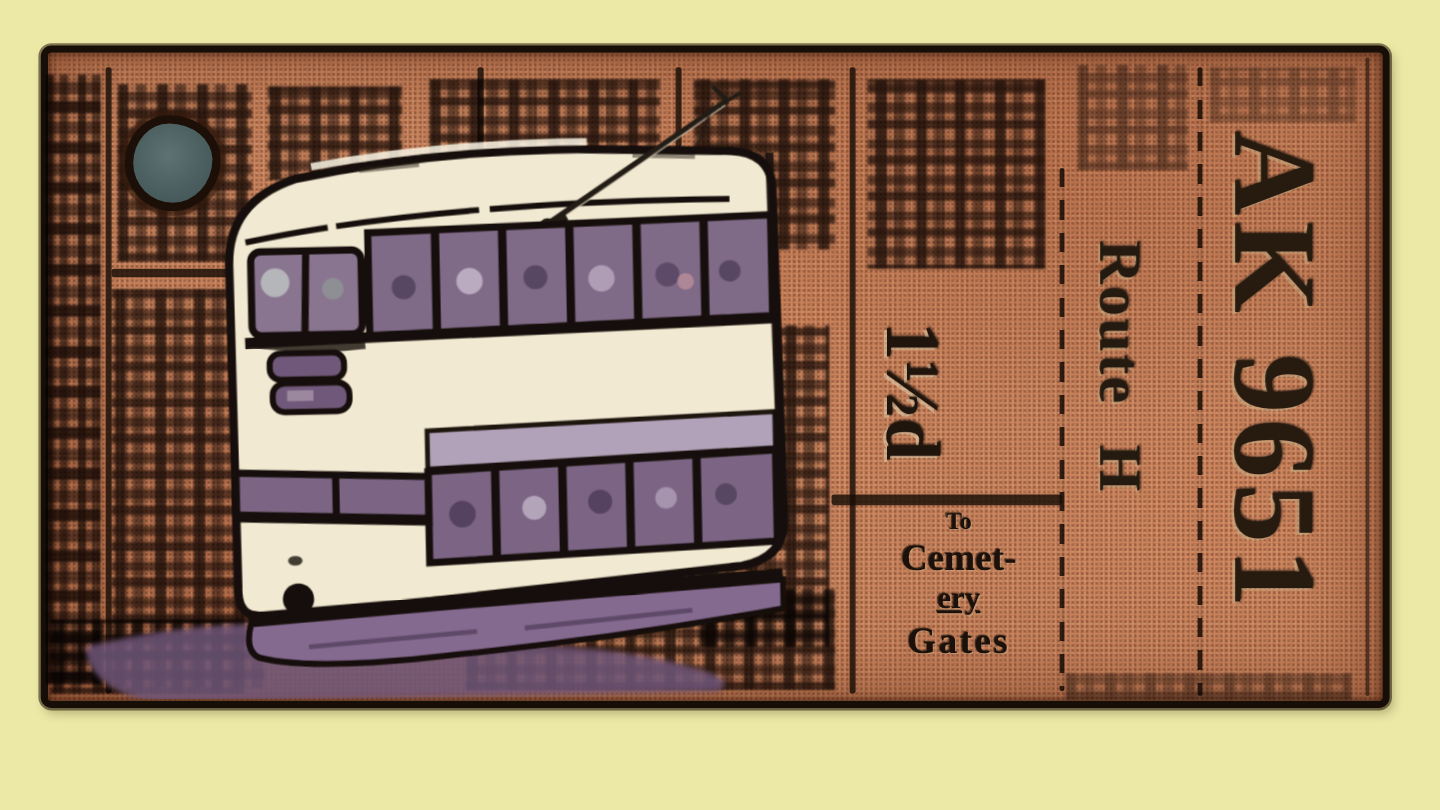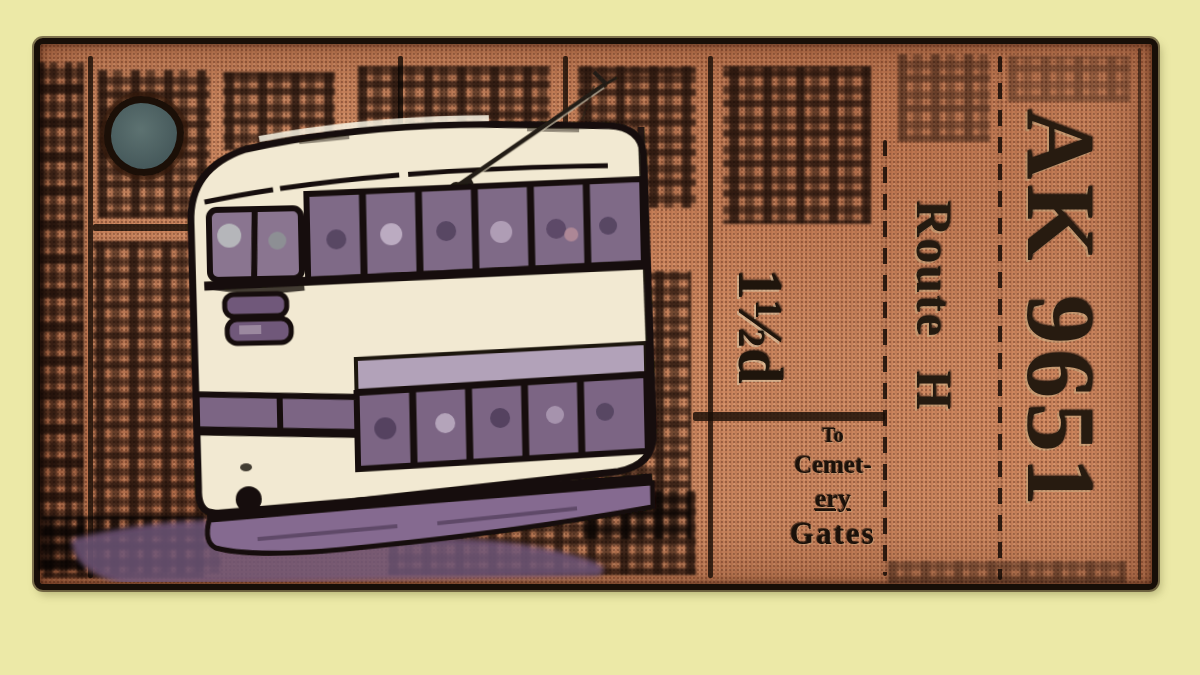--- a/index.html
+++ b/index.html
@@ -63,24 +63,23 @@
     transform:rotate(90deg);text-align:center;line-height:120px;}
   .routeh{left:739px;top:230px;width:310px;height:64px;font-size:50px;word-spacing:18px;letter-spacing:2px;
     transform:rotate(90deg);text-align:center;line-height:64px;color:#241a10;}
   .fare{left:640px;top:237px;width:160px;height:90px;font-size:64px;
     transform:rotate(90deg);text-align:center;line-height:90px;color:#1f150c;
     text-shadow:2px 2px 0 rgba(230,220,185,.5), -1px -1px 2px rgba(10,5,0,.8);}
   .dest{
     position:absolute;left:673px;top:379px;width:172px;height:155px;text-align:center;
     color:#1b110a;font-weight:bold;filter:blur(.5px);
     text-shadow:1px 1px 0 rgba(210,200,160,.3), -1px -1px 1px rgba(10,5,0,.7);
-    margin-left:34px;
   }
   .dest .l1{font-size:20px;line-height:24px;}
-  .dest .l2{font-size:25px;line-height:36px;}
+  .dest .l2{font-size:31px;line-height:36px;}
   .dest .l3{font-size:26px;line-height:31px;text-decoration:underline;}
   .dest .l4{font-size:31px;line-height:40px;letter-spacing:2px;}
   
   .tram{position:absolute;left:54px;top:66px;width:656px;height:516px;}
 </style>
 </head>
 <body>
 
 <div class="stage">
 

